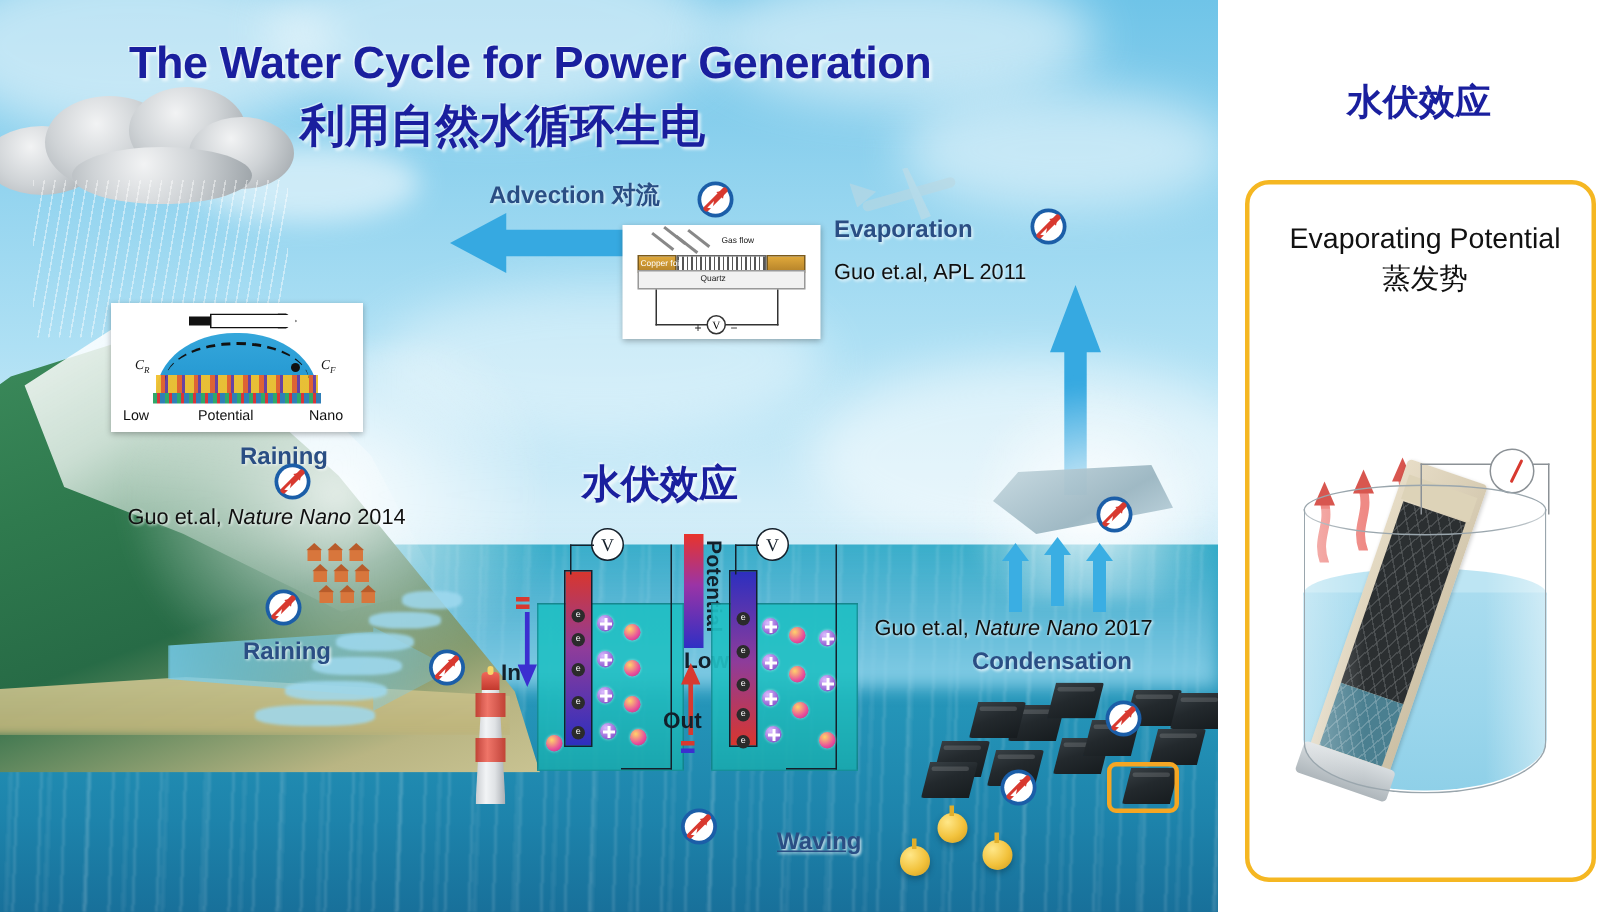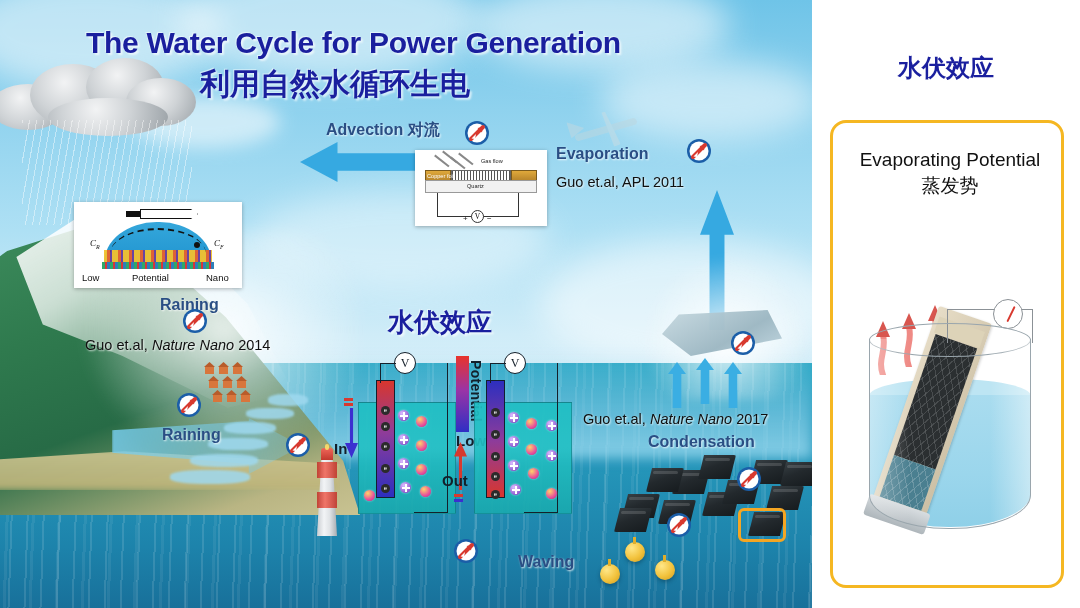--- a/index.html
+++ b/index.html
@@ -203,21 +203,21 @@
   .cite i { font-style:italic; }
 
   #lab-advection { left:326px; top:120px; }
   #lab-advection .zh { font-family:"DejaVu Sans", sans-serif; font-weight:bold; }
   #lab-condensation { left:556px; top:145px; }
   #cite-apl { left:556px; top:174px; }
   #lab-raining { left:160px; top:296px; }
   #cite-nn2014 { left:85px; top:337px; }
   #lab-flowing { left:162px; top:426px; }
   #cite-nc2014 { left:222px; top:530px; }
-  #lab-waving { left:518px; top:553px; }
+  #lab-waving { left:518px; top:553px;text-decoration:underline; }
   #cite-nn2017 { left:583px; top:411px; }
   #lab-evaporation { left:648px; top:433px; }
 
   
   .compass { position:absolute; width:26px; height:26px; }
   .compass svg { display:block; }
 
   
   #right { position:absolute; left:812px; top:0; width:268px; height:608px; background:#fff; }
   #rp-en { position:absolute; left:0; width:268px; top:18px; text-align:center;

